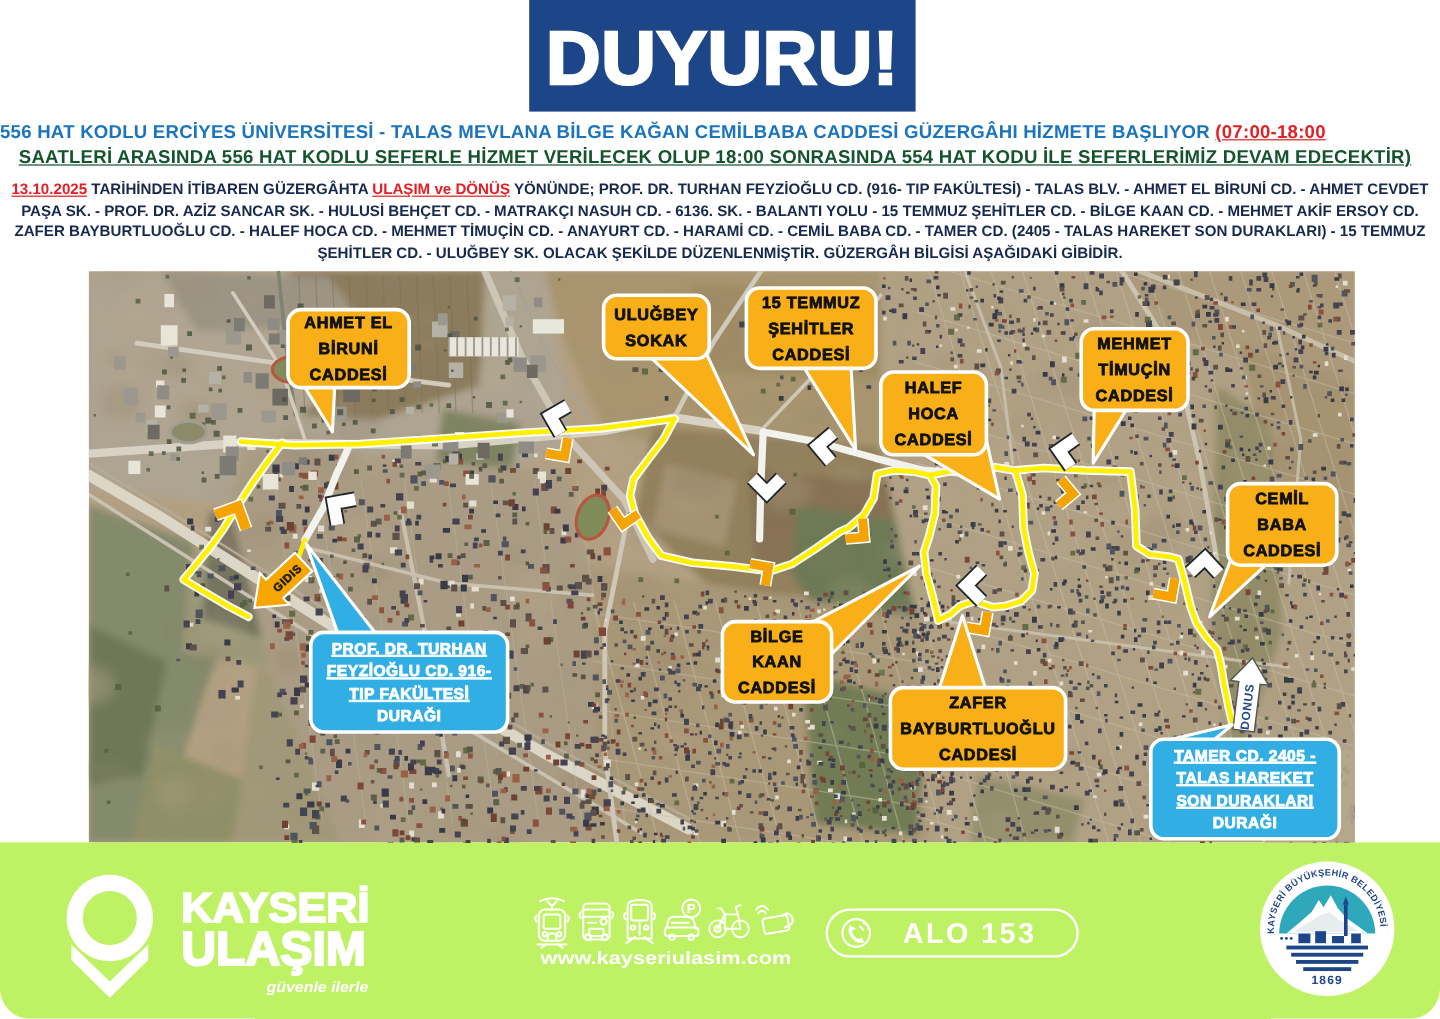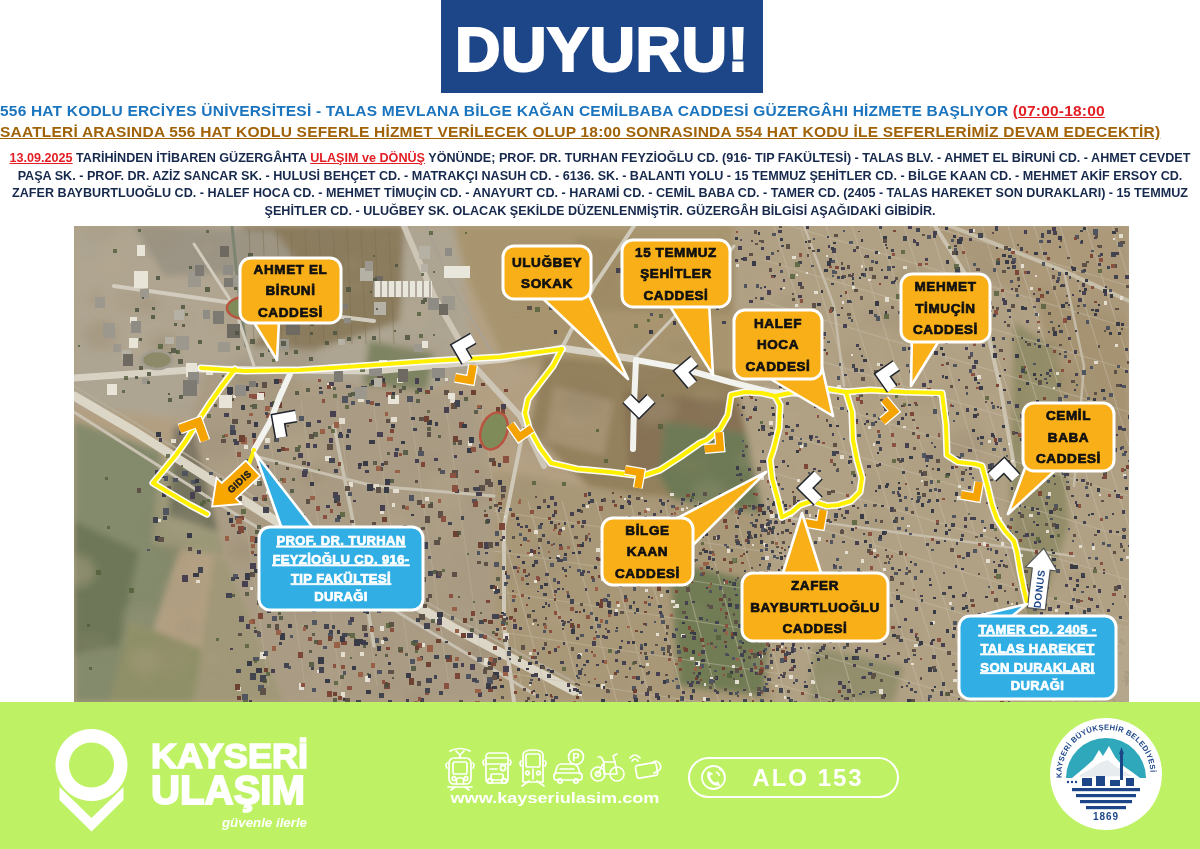--- a/index.html
+++ b/index.html
@@ -1,35 +1,35 @@
 <!DOCTYPE html>
 <html><head><meta charset="utf-8">
 <style>
   html,body{margin:0;padding:0;background:#ffffff;}
   body{width:1200px;height:849px;font-family:"Liberation Sans",sans-serif;overflow:hidden;}
-  .page{position:relative;width:1200px;height:849px;background:#fff;overflow:hidden;}
+  .page{position:relative;width:1200px;height:849px;background:#fff;overflow:hidden;border-radius:25px;}
   .banner{position:absolute;left:441px;top:0;width:322px;height:93px;background:#1D4689;
     color:#fff;font-weight:bold;font-size:63px;text-align:center;line-height:99px;letter-spacing:0.5px;-webkit-text-stroke:2.2px #ffffff;}
   .l1{position:absolute;left:0;top:101.5px;width:1200px;text-align:left;font-weight:bold;font-size:15.5px;
       color:#1B74BE;letter-spacing:0.2px;white-space:nowrap;}
-  .l2{position:absolute;left:0;top:123px;width:1176px;text-align:left;font-weight:bold;font-size:15.5px;
-      color:#a16207;letter-spacing:0.2px;white-space:nowrap;text-decoration:underline;}
+  .l2{position:absolute;left:0;top:123px;width:1176px;text-align:right;font-weight:bold;font-size:15.5px;
+      color:#14532d;letter-spacing:0.2px;white-space:nowrap;text-decoration:underline;}
   .para{position:absolute;left:0;top:150px;width:1200px;text-align:center;font-weight:bold;font-size:12.6px;
       color:#16294D;line-height:17.6px;white-space:nowrap;}
   .red{color:#E31E24;text-decoration:underline;}
   .map{position:absolute;left:74px;top:226px;}
   .footer{position:absolute;left:0;top:702px;width:1200px;height:147px;background:#bef264;}
   svg text{font-family:"Liberation Sans",sans-serif;}
 </style></head>
 <body>
 <div class="page">
   <div class="banner">DUYURU!</div>
   <div class="l1">556 HAT KODLU ERCİYES ÜNİVERSİTESİ - TALAS MEVLANA BİLGE KAĞAN CEMİLBABA CADDESİ GÜZERGÂHI HİZMETE BAŞLIYOR <span class="red">(07:00-18:00</span></div>
   <div class="l2">SAATLERİ ARASINDA 556 HAT KODLU SEFERLE HİZMET VERİLECEK OLUP 18:00 SONRASINDA 554 HAT KODU İLE SEFERLERİMİZ DEVAM EDECEKTİR)</div>
-  <div class="para"><span class="red">13.09.2025</span> TARİHİNDEN İTİBAREN GÜZERGÂHTA <span class="red">ULAŞIM ve DÖNÜŞ</span> YÖNÜNDE; PROF. DR. TURHAN FEYZİOĞLU CD. (916- TIP FAKÜLTESİ) - TALAS BLV. - AHMET EL BİRUNİ CD. - AHMET CEVDET<br>
+  <div class="para"><span class="red">13.10.2025</span> TARİHİNDEN İTİBAREN GÜZERGÂHTA <span class="red">ULAŞIM ve DÖNÜŞ</span> YÖNÜNDE; PROF. DR. TURHAN FEYZİOĞLU CD. (916- TIP FAKÜLTESİ) - TALAS BLV. - AHMET EL BİRUNİ CD. - AHMET CEVDET<br>
 PAŞA SK. - PROF. DR. AZİZ SANCAR SK. - HULUSİ BEHÇET CD. - MATRAKÇI NASUH CD. - 6136. SK. - BALANTI YOLU - 15 TEMMUZ ŞEHİTLER CD. - BİLGE KAAN CD. - MEHMET AKİF ERSOY CD.<br>
 ZAFER BAYBURTLUOĞLU CD. - HALEF HOCA CD. - MEHMET TİMUÇİN CD. - ANAYURT CD. - HARAMİ CD. - CEMİL BABA CD. - TAMER CD. (2405 - TALAS HAREKET SON DURAKLARI) - 15 TEMMUZ<br>
 ŞEHİTLER CD. - ULUĞBEY SK. OLACAK ŞEKİLDE DÜZENLENMİŞTİR. GÜZERGÂH BİLGİSİ AŞAĞIDAKİ GİBİDİR.</div>
   <svg class="map" width="1055" height="476" viewBox="0 0 1055 476">
 <defs>
   <filter id="blur3" x="-10%" y="-10%" width="120%" height="120%">
           <feGaussianBlur stdDeviation="3"></feGaussianBlur>
         </filter>
   <filter id="blur5" x="-20%" y="-20%" width="140%" height="140%">
           <feGaussianBlur stdDeviation="5"></feGaussianBlur>

